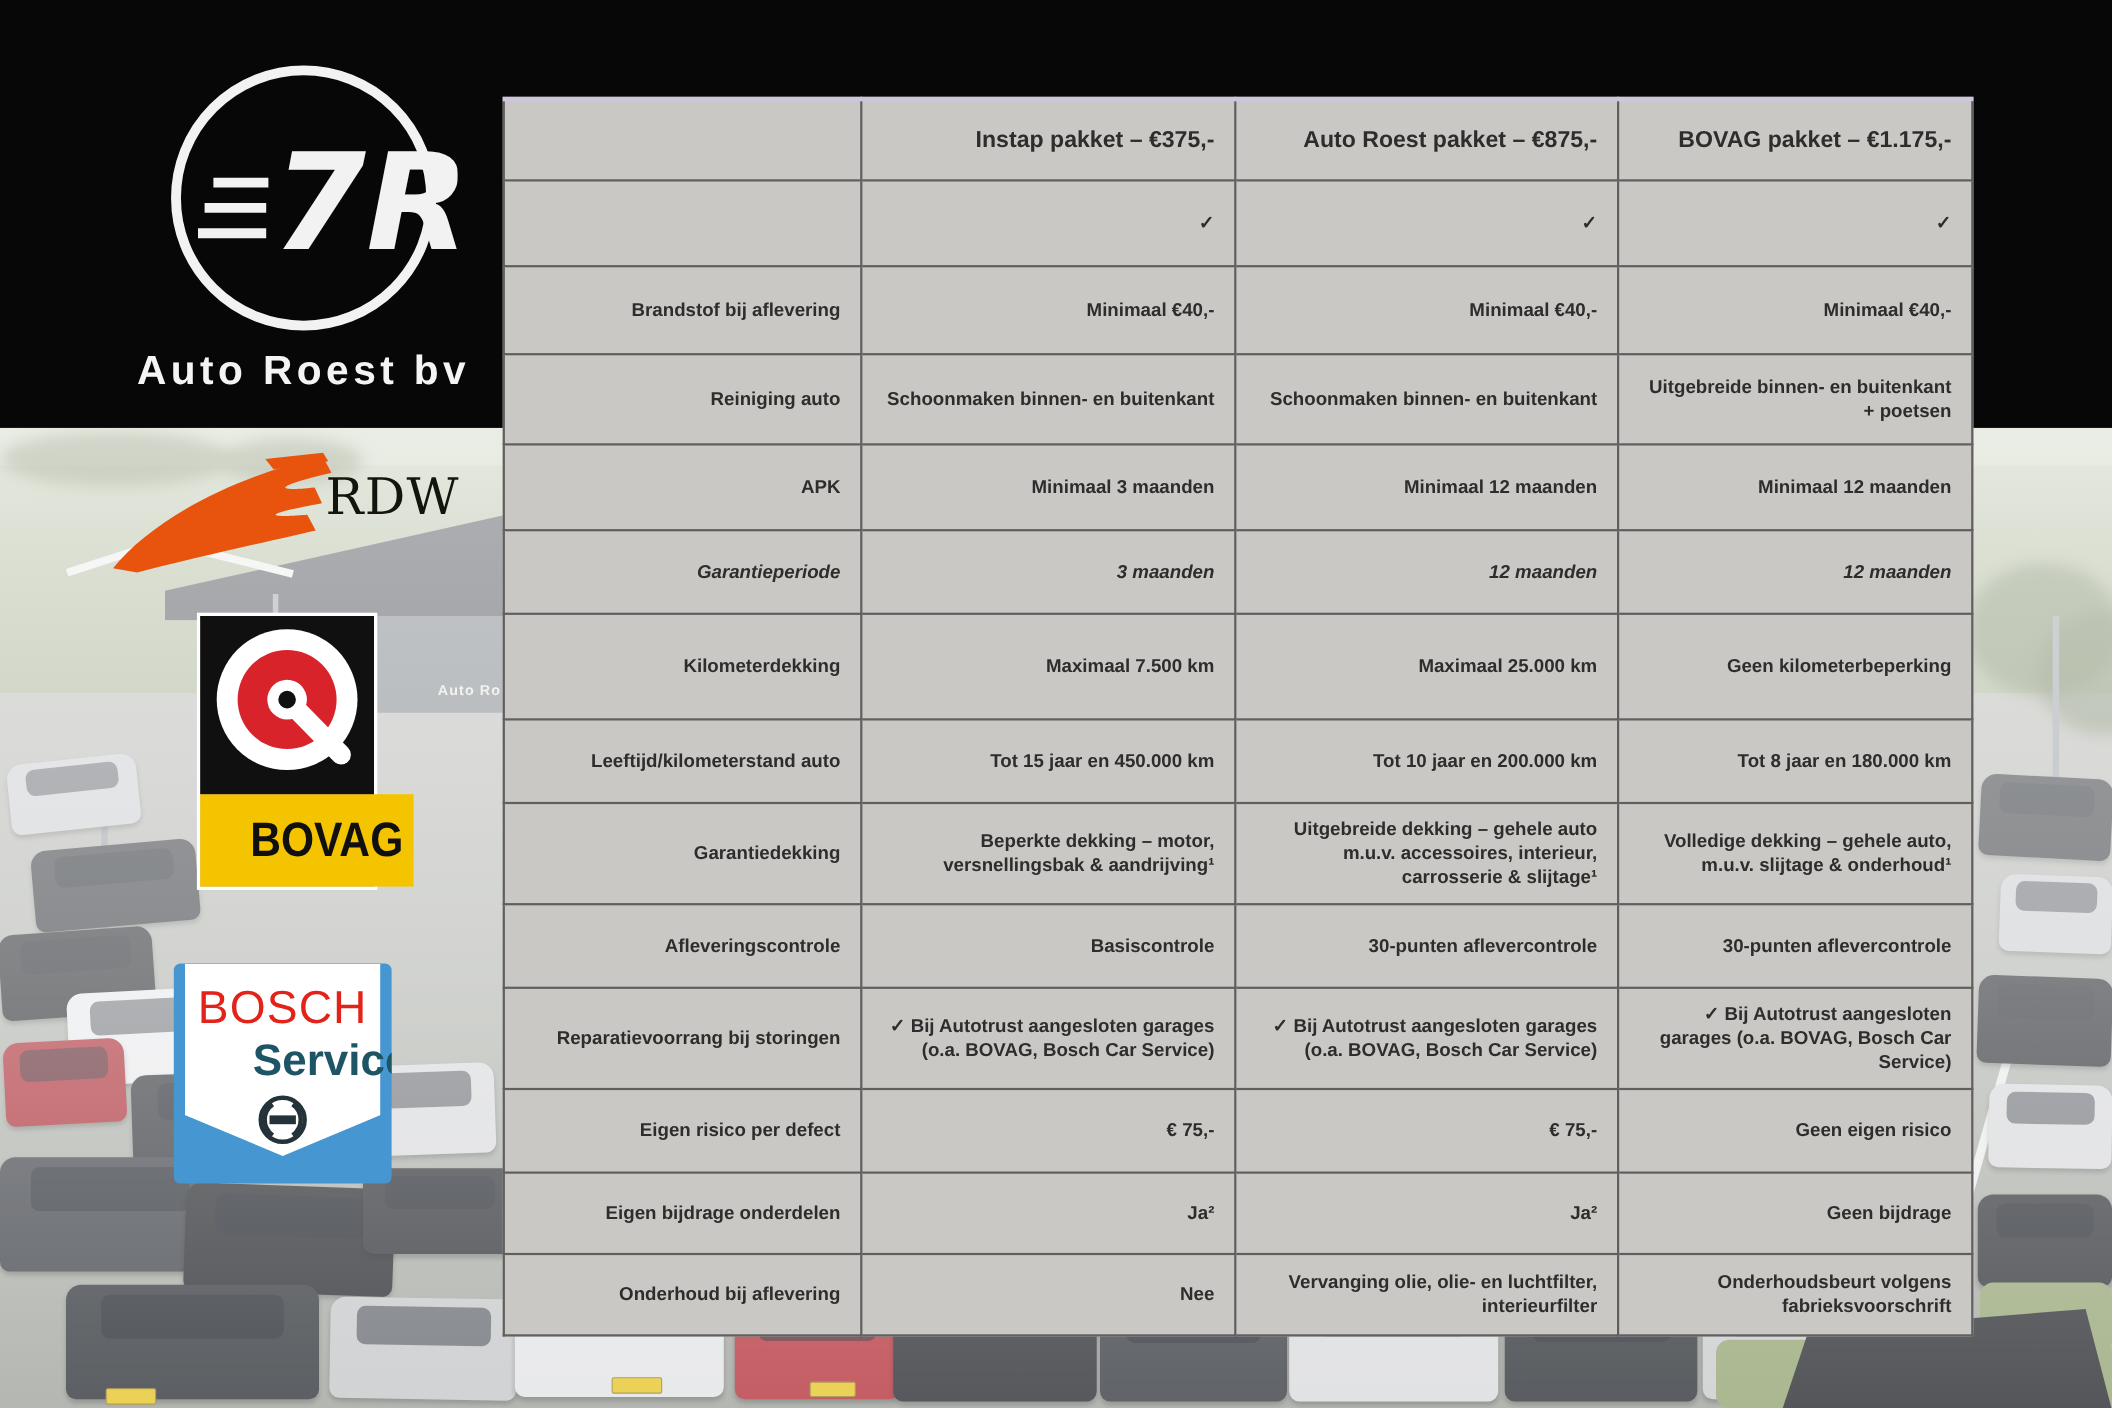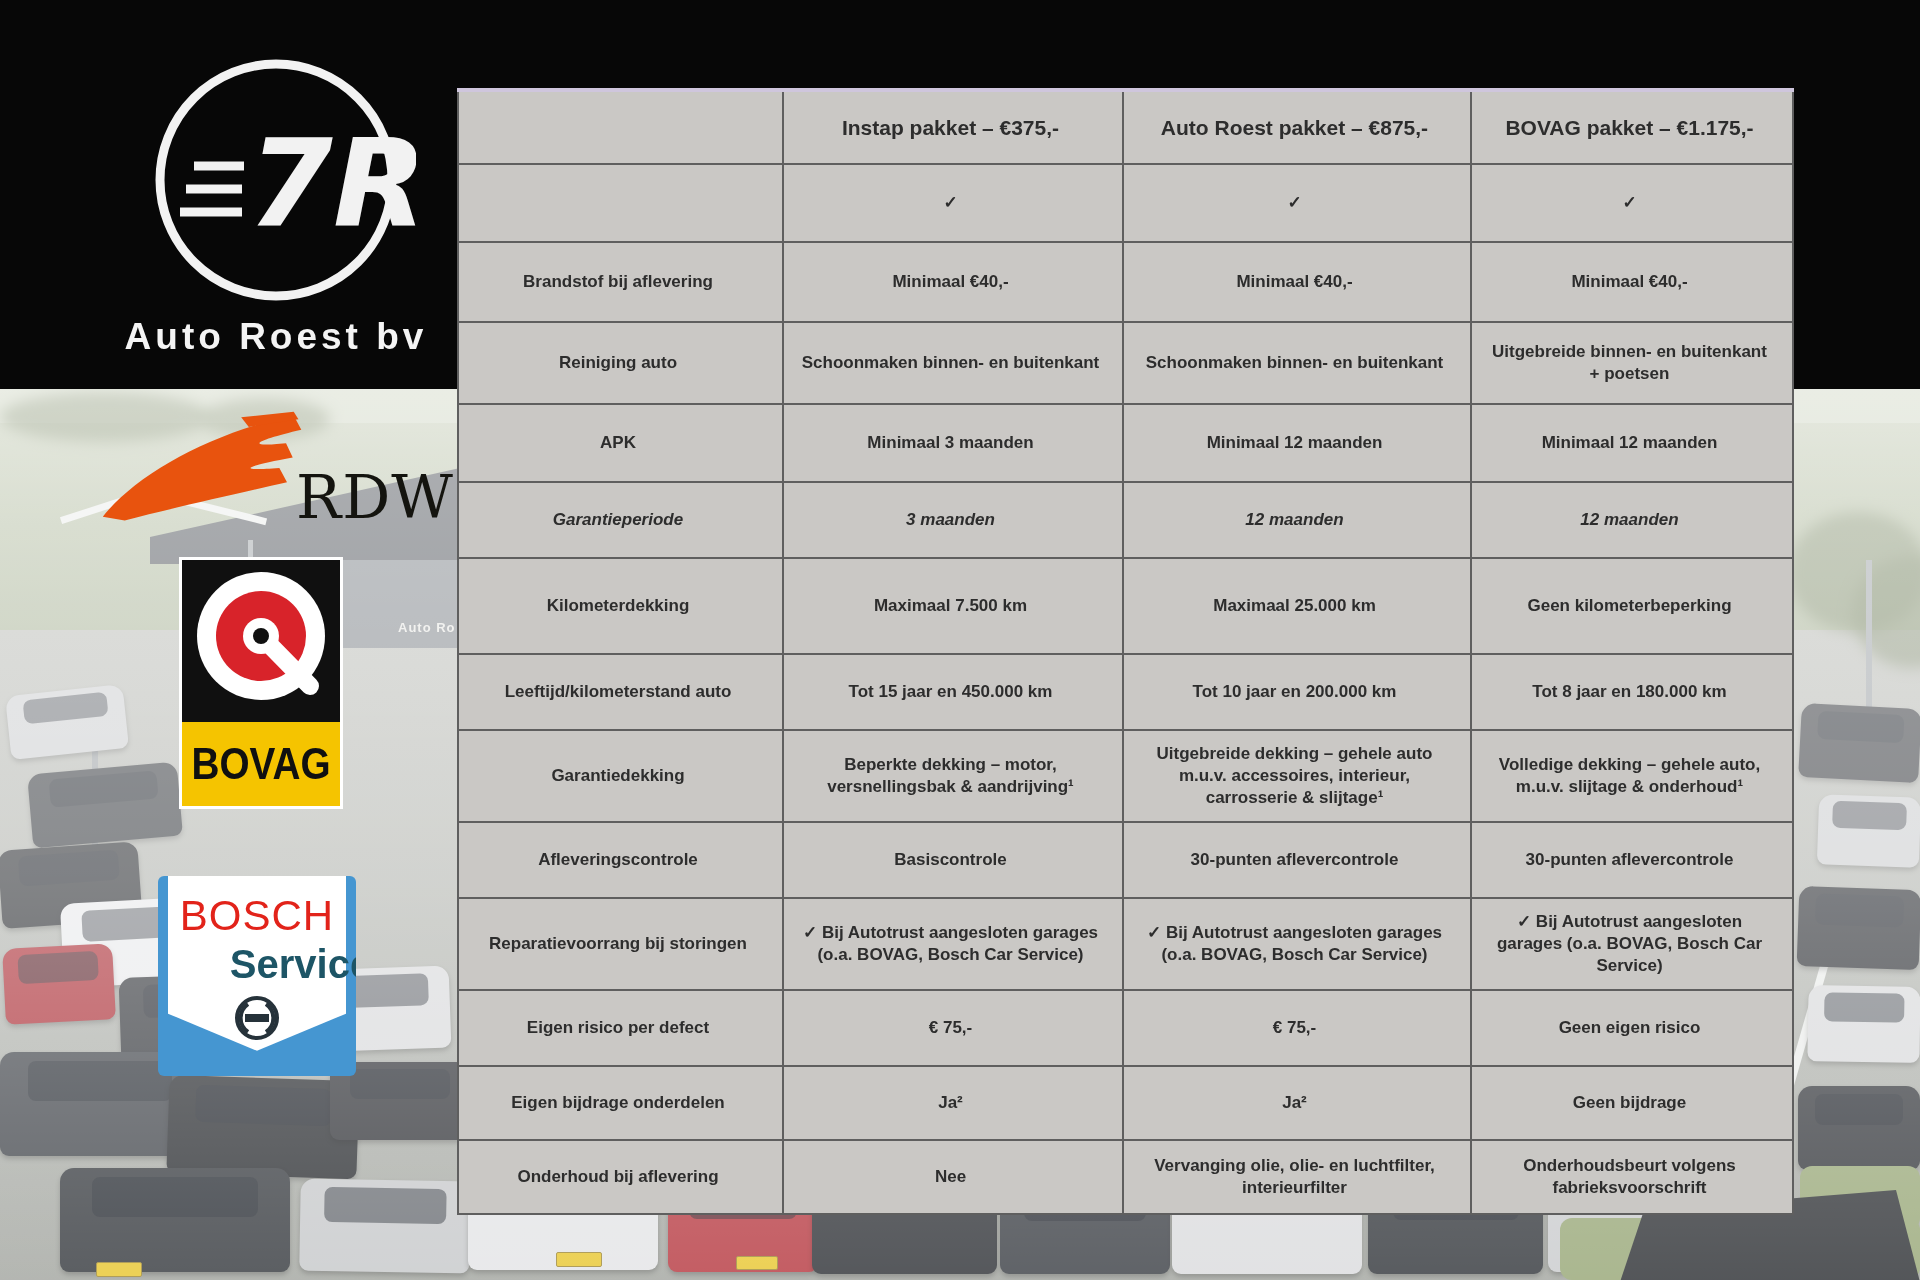--- a/index.html
+++ b/index.html
@@ -32,46 +32,46 @@
   
   .band{position:absolute;left:0;top:0;width:1920px;height:389px;background:#070707;}
   .monogram{position:absolute;left:136px;top:40px;width:280px;height:280px;}
   .brandname{position:absolute;left:86px;top:316px;width:380px;text-align:center;
              color:#f4f4f4;font-size:37px;font-weight:bold;letter-spacing:4px;}
 
   
   .rdw{position:absolute;left:98px;top:408px;width:320px;height:118px;}
   .rdw svg{position:absolute;left:0;top:0;}
   .rdw .rdwtxt{position:absolute;left:198px;top:16px;font-family:"DejaVu Serif",serif;
-               font-size:60px;color:#14140f;letter-spacing:1px;margin-top:38px;}
+               font-size:46px;color:#14140f;letter-spacing:1px;}
 
   .bovag{position:absolute;left:182px;top:560px;width:158px;height:246px;
          box-shadow:0 0 0 3px #ffffff;}
   .bovag .btop{position:relative;width:158px;height:162px;background:#101010;}
   .bovag .byellow{width:158px;height:84px;background:#f5c400;display:flex;
-                  align-items:center;justify-content:center;}
+                  align-items:center;justify-content:center;padding-left:36px;}
   .bovag .byellow span{font-size:44px;font-weight:bold;color:#101010;
                        transform:scaleX(.88);letter-spacing:0px;}
 
   .bosch{position:absolute;left:158px;top:876px;width:198px;height:200px;
          background:#4596d1;border-radius:6px;overflow:hidden;}
   .bosch .shield{position:absolute;left:10px;top:0;width:178px;height:186px;background:#ffffff;
          clip-path:polygon(0 0,100% 0,100% 74%,50% 94%,0 74%);}
   .bosch .l1{position:absolute;left:0;top:16px;width:100%;text-align:center;
              color:#e2231a;font-size:42px;font-weight:normal;letter-spacing:1px;}
   .bosch .l2{position:absolute;left:0;top:66px;width:100%;text-align:center;
              color:#1d5566;font-size:40px;font-weight:bold;padding-left:44px;}
   .bosch svg{position:absolute;left:75px;top:118px;}
 
   
   table.pkg{position:absolute;left:457px;top:88px;width:1335px;border-collapse:collapse;
             table-layout:fixed;background:#cac8c5;border:2px solid #585858;
             border-top:4px solid #cfc6dd;}
   table.pkg th,table.pkg td{border:2px solid #5f5f5f;vertical-align:middle;
-            padding:6px 18px 6px 13px;color:#2d2d2d;text-align:center;}
+            padding:6px 18px 6px 13px;color:#2d2d2d;text-align:right;}
   table.pkg th{font-size:21px;font-weight:bold;}
   table.pkg td{font-size:17px;font-weight:bold;line-height:1.3;}
 </style>
 </head>
 <body>
 
 <div class="stage">
 
   <div class="photo">
     <div class="ph field"></div>

